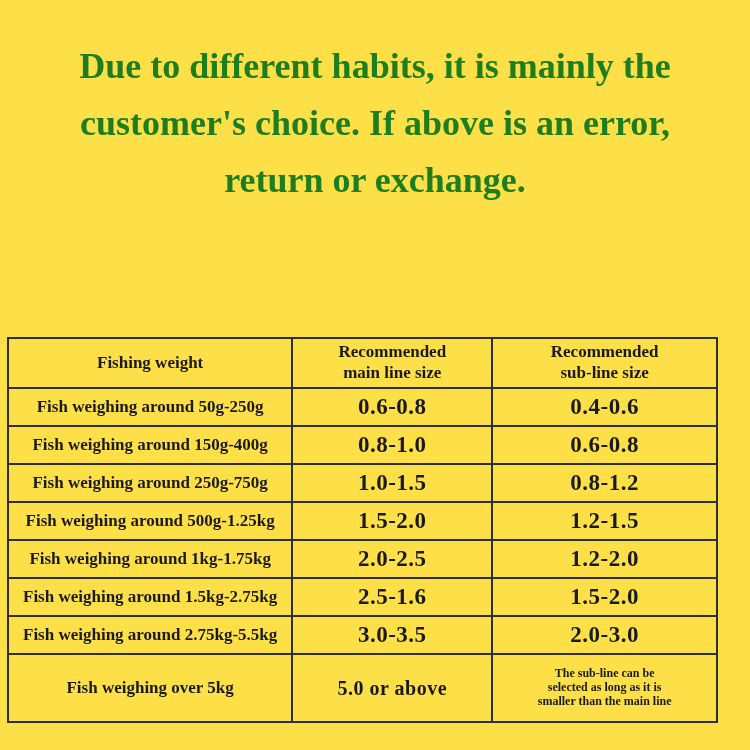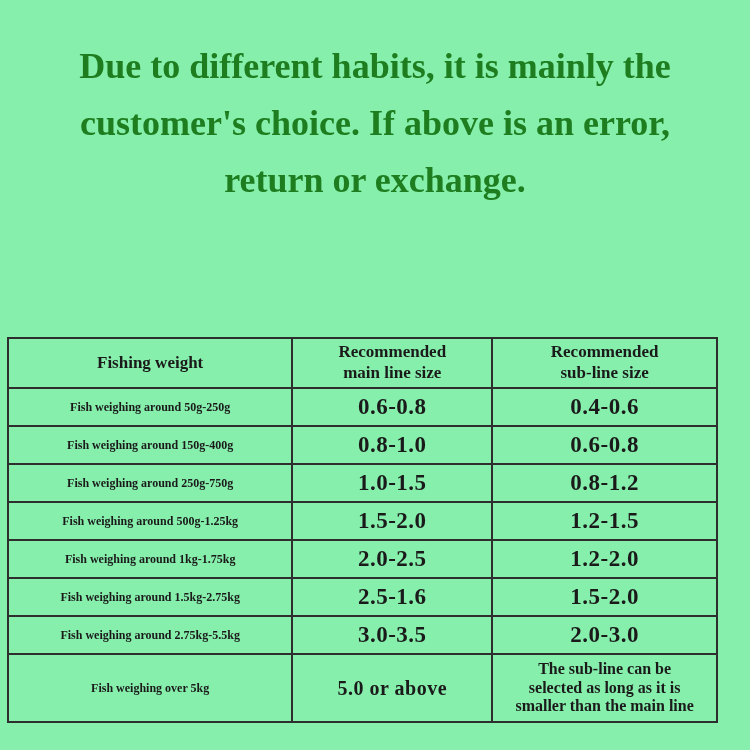--- a/index.html
+++ b/index.html
@@ -10,21 +10,21 @@
   * { box-sizing: border-box; }
   html, body {
     margin: 0;
     padding: 0;
     background: #ffffff;
   }
   .page {
     position: relative;
     width: 750px;
     height: 750px;
-    background: #86efac;
+    background: #fde047;
     font-family: "Liberation Serif", serif;
     overflow: hidden;
   }
   .promo-heading {
     position: absolute;
     top: 38px;
     left: 0;
     width: 750px;
     text-align: center;
     color: var(--accent);
@@ -57,31 +57,31 @@
   col.c2 { width: 28.2%; }
   col.c3 { width: 31.7%; }
   tr.header-row { height: 50px; }
   tr.data-row { height: 38px; }
   tr.last-row { height: 68px; }
   th.col-header {
     font-size: 17px;
     line-height: 1.22;
   }
   td.weight-cell {
-    font-size: 12px;
+    font-size: 17px;
   }
   td.size-cell {
     font-size: 23px;
     letter-spacing: 0.5px;
   }
   td.size-cell-text {
     font-size: 20px;
   }
   td.note-cell {
-    font-size: 16px;
+    font-size: 12px;
     line-height: 1.16;
   }
 </style>
 </head>
 <body>
 
 <div class="page">
 
   <div class="promo-heading">
     <div>Due to different habits, it is mainly the</div>

